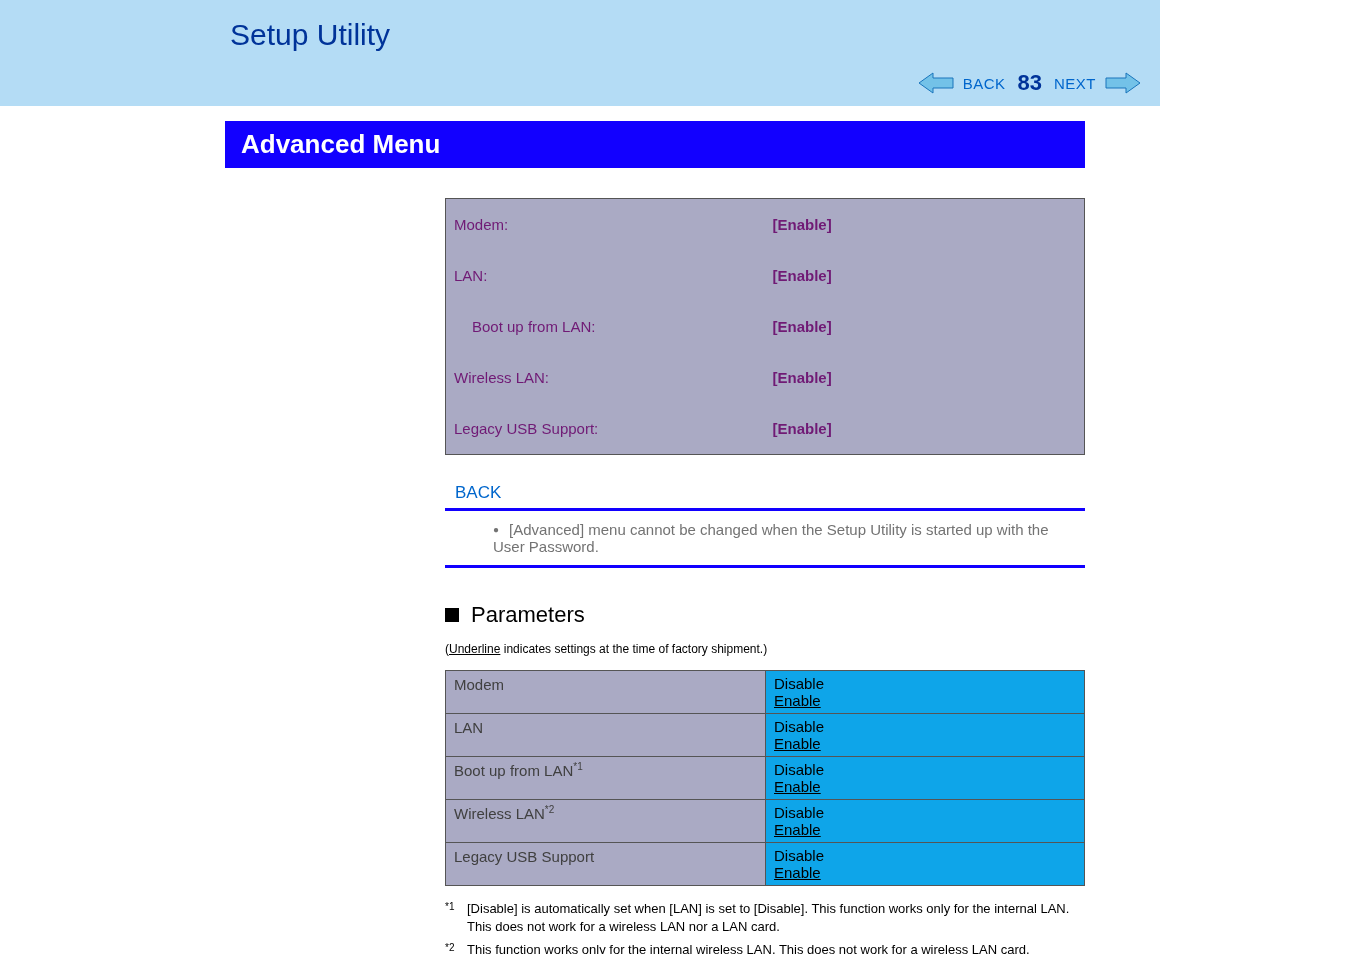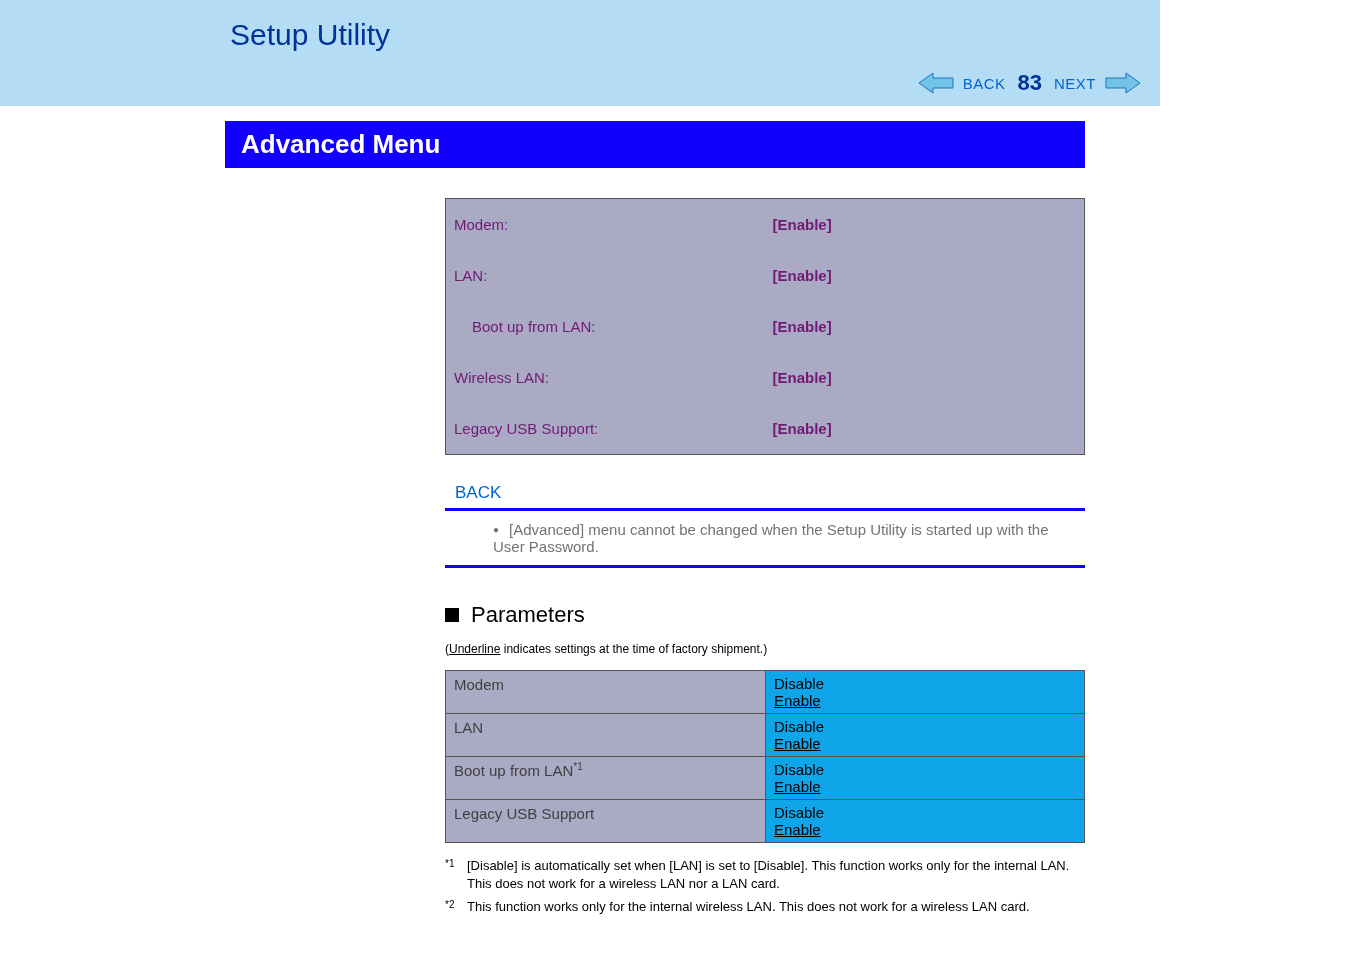--- a/index.html
+++ b/index.html
@@ -236,20 +236,24 @@
       </tr>
       <tr>
         <td class="pname"><span>LAN</span><span class="sup"></span></td>
         <td class="pval"><span>Disable</span><br><span class="underline">Enable</span></td>
       </tr>
       <tr>
         <td class="pname"><span>Boot up from LAN</span><span class="sup">*1</span></td>
         <td class="pval"><span>Disable</span><br><span class="underline">Enable</span></td>
       </tr>
       <tr>
+        <td class="pname"><span>Wireless LAN</span><span class="sup">*2</span></td>
+        <td class="pval"><span>Disable</span><br><span class="underline">Enable</span></td>
+      </tr>
+      <tr>
         <td class="pname"><span>Legacy USB Support</span><span class="sup"></span></td>
         <td class="pval"><span>Disable</span><br><span class="underline">Enable</span></td>
       </tr>
     </tbody>
       </table>
 
     <div class="footnotes">
       <div class="fn">
         <span class="fmark">*1</span>
         <span>[Disable] is automatically set when [LAN] is set to [Disable]. This function works only for the internal LAN.  This does not work for a wireless LAN nor a LAN card.</span>

